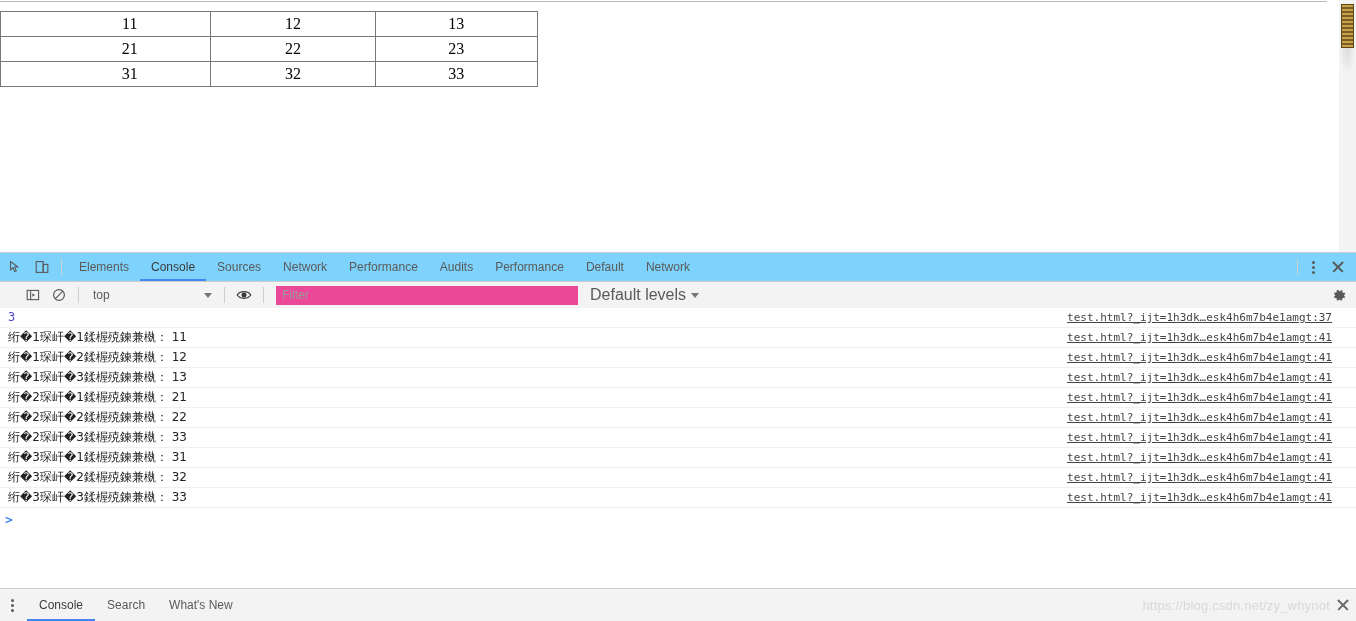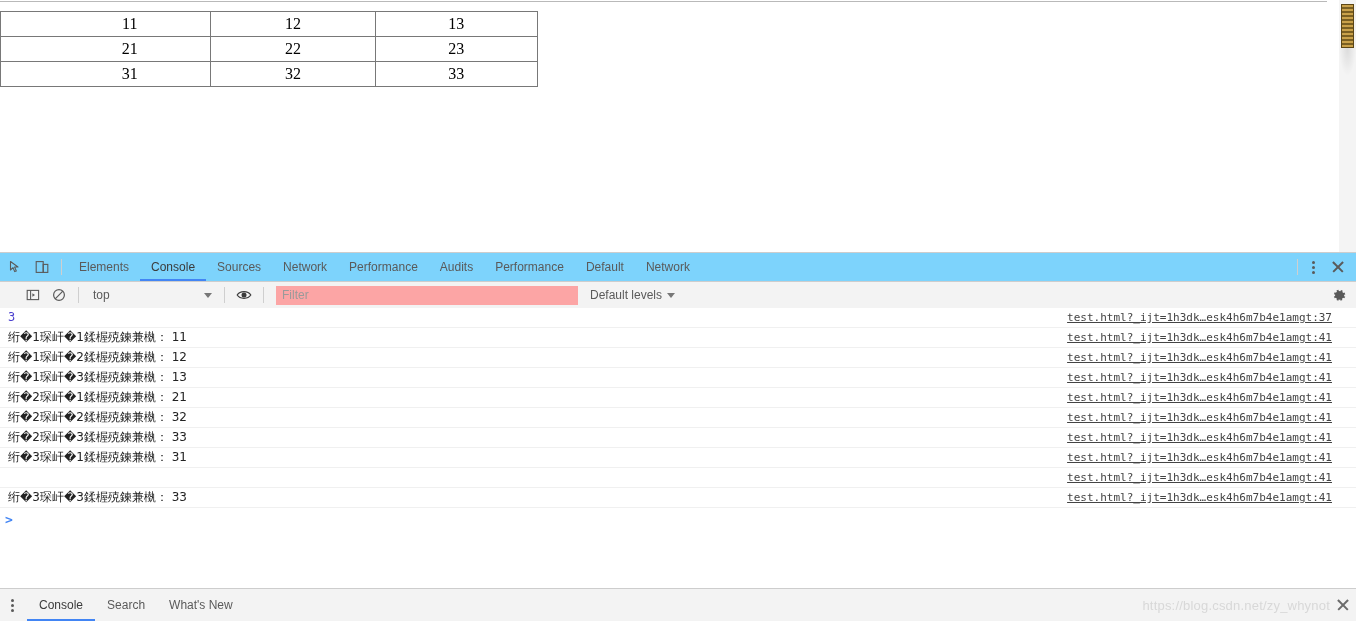--- a/index.html
+++ b/index.html
@@ -191,32 +191,32 @@
     border-left: 4px solid transparent;
     border-right: 4px solid transparent;
     border-top: 5px solid #777;
   }
   #filter-input {
     width: 290px;
     height: 19px;
     margin-left: 6px;
     border: none;
     outline: none;
-    background: #fca5a5;
+    background: #ec4899;
     font-family: "Liberation Sans", sans-serif;
     font-size: 12px;
     color: #333;
     padding: 0 6px;
   }
   #filter-input::placeholder { color: #9a9a9a; }
   #levels-select {
     display: flex;
     align-items: center;
     margin-left: 12px;
-    font-size: 12px;
+    font-size: 16px;
     color: #5a5a5a;
     cursor: pointer;
   }
   #levels-caret {
     margin-left: 5px;
     width: 0; height: 0;
     border-left: 4px solid transparent;
     border-right: 4px solid transparent;
     border-top: 5px solid #777;
   }
@@ -473,32 +473,33 @@
       </div>
       <div class="msg">
         <span class="msg-text">绗�1琛屽�3鍒楃殑鍊兼槸： 13</span>
         <span class="src-link">test.html?_ijt=1h3dk…esk4h6m7b4e1amgt:41</span>
       </div>
       <div class="msg">
         <span class="msg-text">绗�2琛屽�1鍒楃殑鍊兼槸： 21</span>
         <span class="src-link">test.html?_ijt=1h3dk…esk4h6m7b4e1amgt:41</span>
       </div>
       <div class="msg">
-        <span class="msg-text">绗�2琛屽�2鍒楃殑鍊兼槸： 32</span>
+        <span class="msg-text">绗�2琛屽�2鍒楃殑鍊兼槸： 22</span>
         <span class="src-link">test.html?_ijt=1h3dk…esk4h6m7b4e1amgt:41</span>
       </div>
       <div class="msg">
         <span class="msg-text">绗�2琛屽�3鍒楃殑鍊兼槸： 33</span>
         <span class="src-link">test.html?_ijt=1h3dk…esk4h6m7b4e1amgt:41</span>
       </div>
       <div class="msg">
         <span class="msg-text">绗�3琛屽�1鍒楃殑鍊兼槸： 31</span>
         <span class="src-link">test.html?_ijt=1h3dk…esk4h6m7b4e1amgt:41</span>
       </div>
       <div class="msg">
+        <span class="msg-text">绗�3琛屽�2鍒楃殑鍊兼槸： 32</span>
         <span class="src-link">test.html?_ijt=1h3dk…esk4h6m7b4e1amgt:41</span>
       </div>
       <div class="msg">
         <span class="msg-text">绗�3琛屽�3鍒楃殑鍊兼槸： 33</span>
         <span class="src-link">test.html?_ijt=1h3dk…esk4h6m7b4e1amgt:41</span>
       </div>
       <div id="console-prompt">
         <span id="prompt-caret">&gt;</span>
       </div>
     </div>

